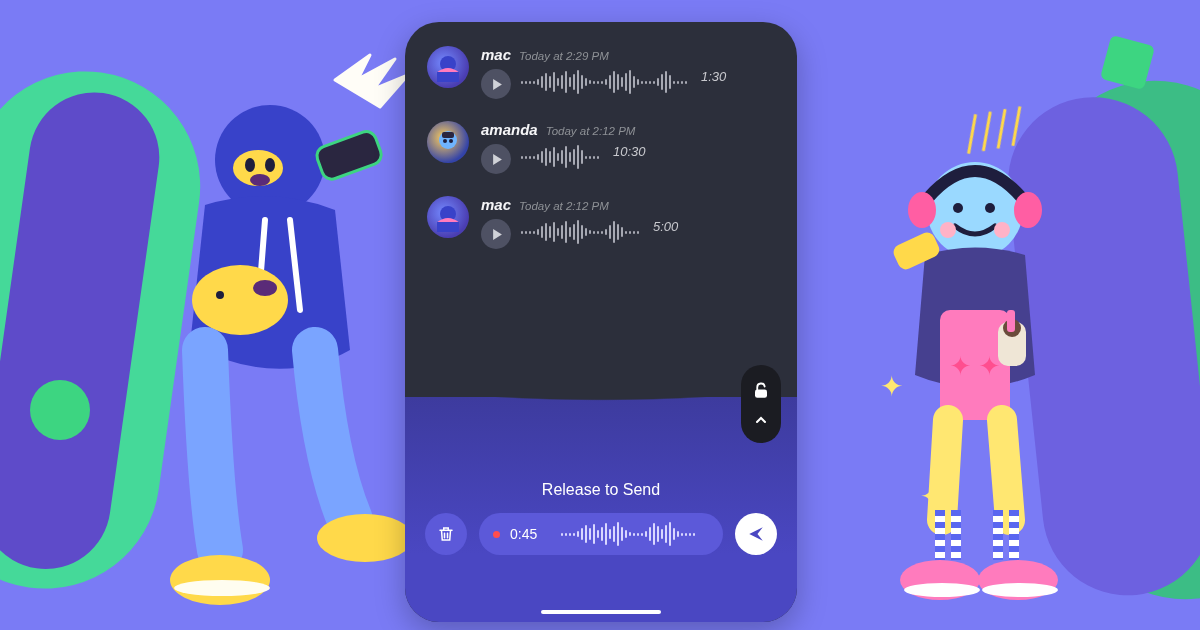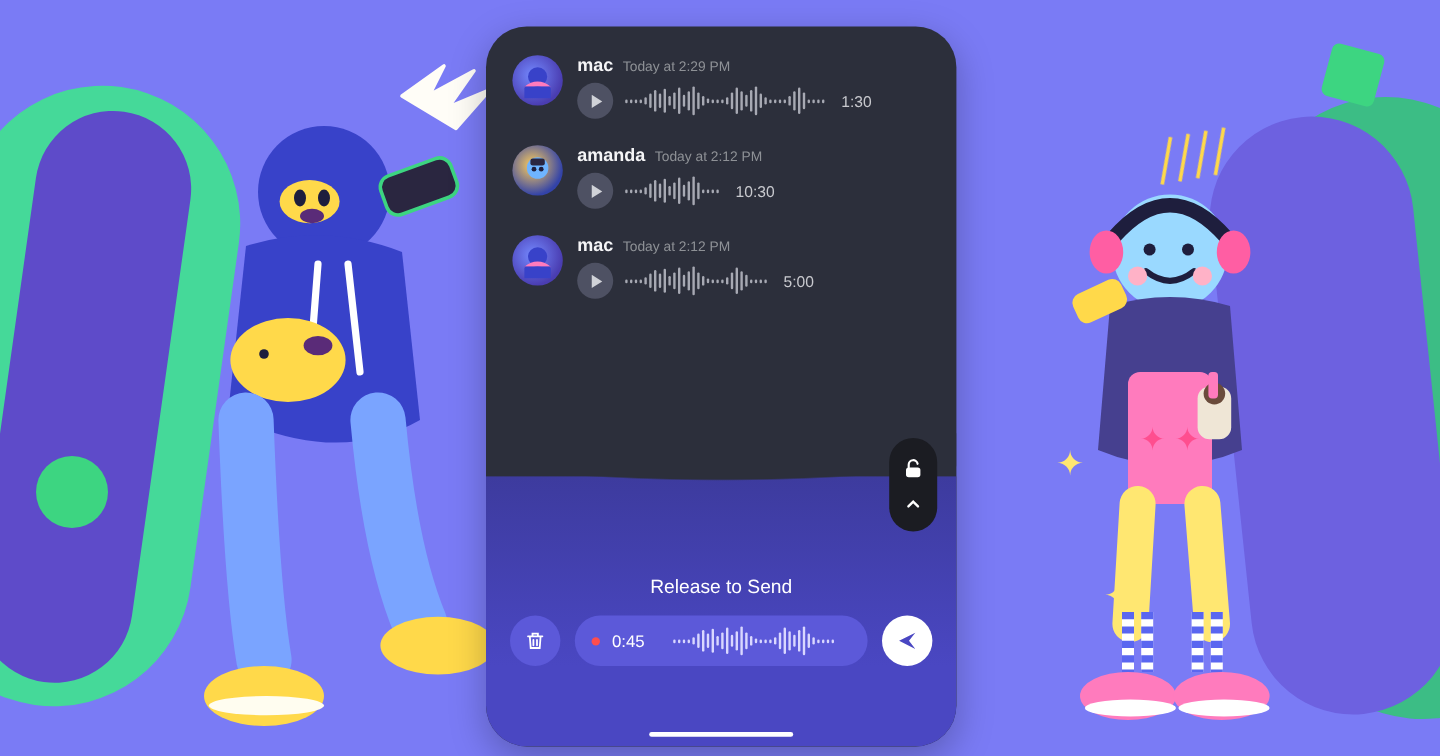--- a/index.html
+++ b/index.html
@@ -51,34 +51,34 @@
   .phone {
     position: absolute;
     left: 405px; top: 22px;
     width: 392px; height: 600px;
     background: #2c2f3b;
     border-radius: 34px;
     box-shadow: 0 10px 30px rgba(0,0,0,.25);
     overflow: hidden;
   }
   .msgs { padding: 24px 22px 0 22px; }
-  .msg { display: flex; gap: 12px; margin-bottom: 22px; }
+  .msg { display: flex; gap: 12px; margin-bottom: 22px; font-style: italic; }
   .avatar {
     width: 42px; height: 42px; border-radius: 50%;
     flex: 0 0 42px; background: #5865f2;
     display:flex;align-items:center;justify-content:center;
   }
   .avatar.a-mac{ background: radial-gradient(circle at 40% 40%, #7489ff 0%, #4a3db1 70%); }
   .avatar.a-amanda{ background: radial-gradient(circle at 40% 40%, #ffcf5a 0%, #3343a8 70%); }
   .avatar svg{width:30px;height:30px;}
   .msg-body { flex: 1; }
   .msg-head { display: flex; align-items: baseline; gap: 8px; margin-bottom: 6px;}
   .username { font-size: 15px; font-weight: 600; color: #f5f5f7; }
   .timestamp { font-size: 11.5px; color: #8e9196; }
-  .audio-row { display: flex; align-items: center; gap: 10px; }
+  .audio-row { display: flex; align-items: flex-start; gap: 10px; }
   .play-btn {
     width: 30px; height: 30px; border-radius: 50%;
     background: #4e5163; display: flex; align-items: center; justify-content: center;
     cursor: pointer;
   }
   .play-btn svg { width: 11px; height: 11px; fill: #d0d2d8; margin-left:2px;}
   .waveform { display: flex; align-items: center; gap: 2px; height: 26px; }
   .waveform span {
     width: 2px; background: #a7a9b3; border-radius: 2px;
   }

